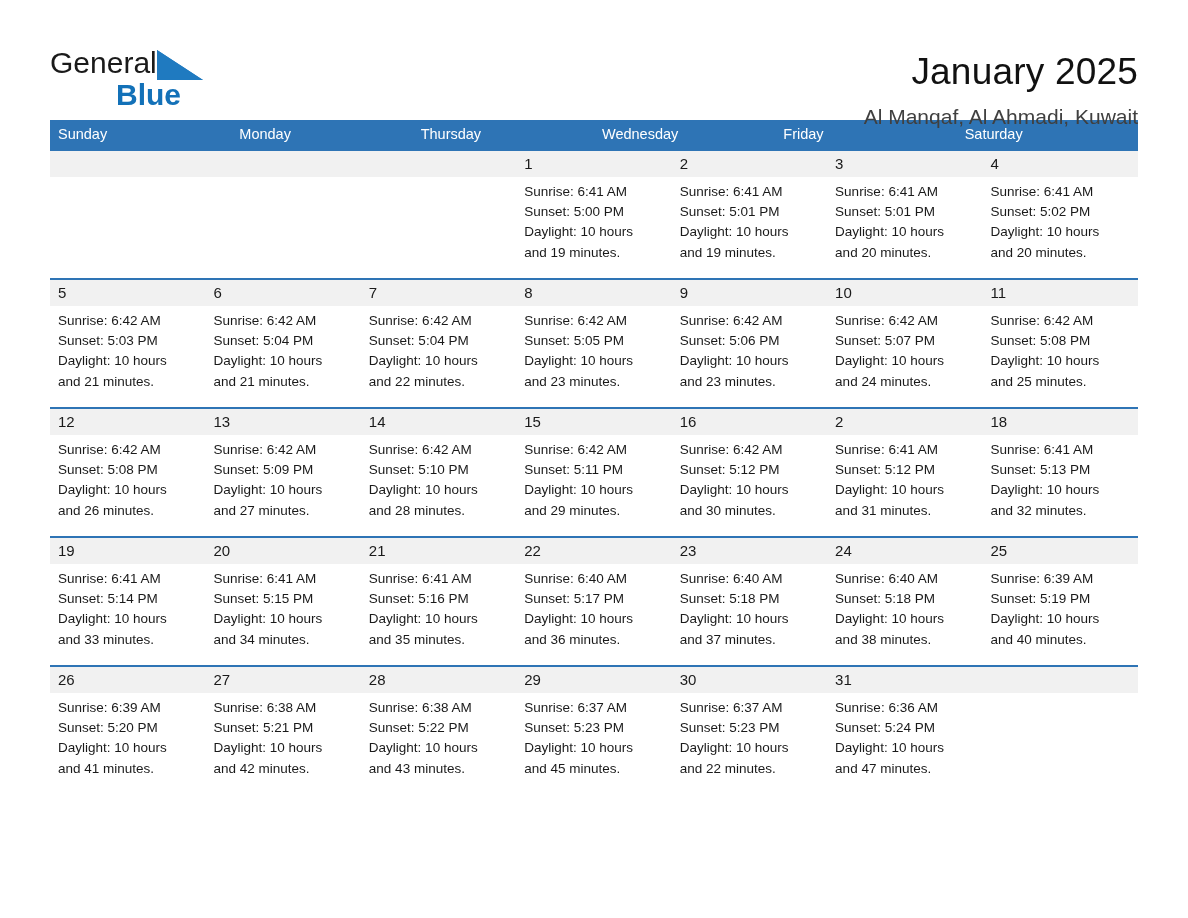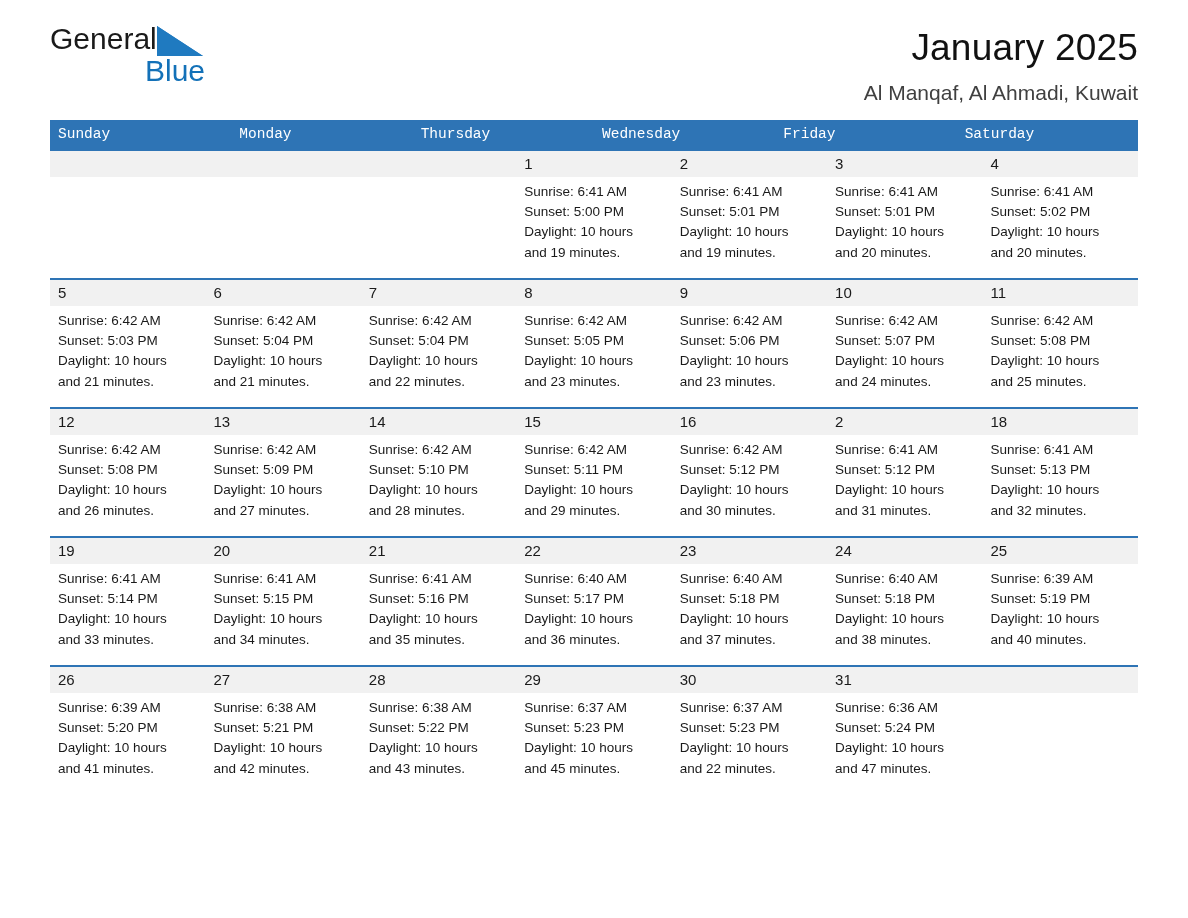--- a/index.html
+++ b/index.html
@@ -21,21 +21,21 @@
     box-sizing: border-box;
     padding: 0 50px;
   }
 
   
   .header {
     display: flex;
     align-items: flex-start;
     justify-content: space-between;
     height: 105px;
-    padding-top: 24px;
+    padding-top: 48px;
     box-sizing: border-box;
   }
   .logo {
     position: relative;
     width: 250px;
     height: 70px;
   }
   .logo-general {
     font-size: 30px;
     color: #1a1a1a;
@@ -45,23 +45,23 @@
   }
   .logo-tri {
     display: inline-block;
     vertical-align: top;
     margin-left: 0px;
   }
   .logo-blue {
     font-size: 30px;
     color: #1371b8;
     line-height: 30px;
-    margin-left: 95px;
+    margin-left: 66px;
     margin-top: -4px;
-    font-weight: 400;
+    font-weight: 700;
   }
   .title-block {
     text-align: right;
     padding-top: 2px;
   }
   .cal-title {
     font-size: 37px;
     font-weight: 400;
     color: #111111;
     line-height: 44px;
@@ -85,21 +85,20 @@
     background: #2e74b5;
     height: 29px;
   }
   .weekday {
     flex: 1 1 0;
     color: #ffffff;
     font-size: 14.5px;
     line-height: 29px;
     padding-left: 8px;
     box-sizing: border-box;
-    font-family: Liberation Mono, monospace;
   }
 
   .week {
     position: relative;
     border-top: 2px solid #2e74b5;
   }
   .week:first-of-type {
     border-top: none;
   }
   .week-numbers {

